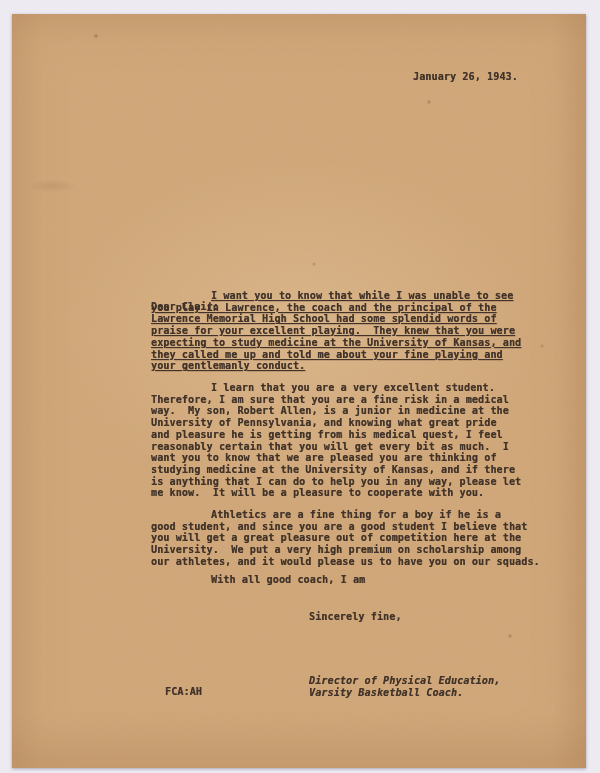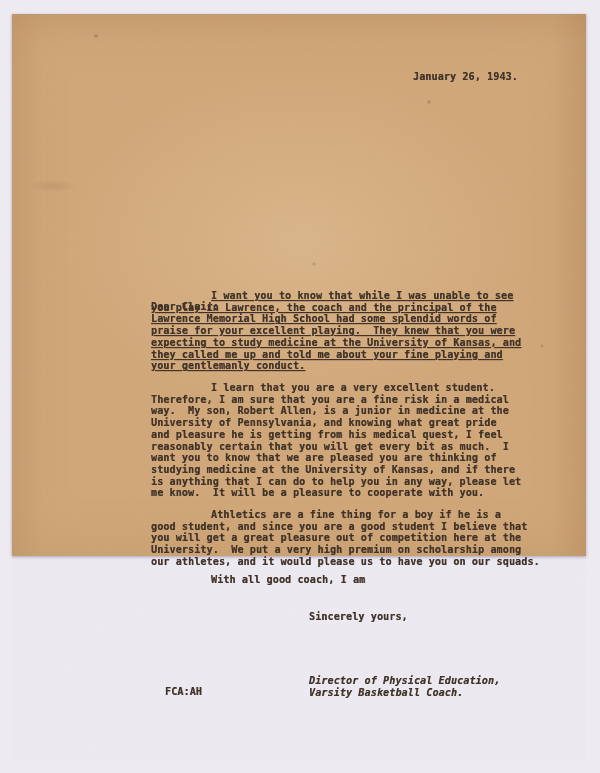--- a/index.html
+++ b/index.html
@@ -5,21 +5,21 @@
   html, body {
     margin: 0; padding: 0;
     width: 600px; height: 773px;
     background: #edeaf2;
     overflow: hidden;
     font-family: "DejaVu Sans Mono", "Liberation Mono", monospace;
   }
   .scan-bg { position: relative; width: 600px; height: 773px; }
   .paper {
     position: absolute; left: 12px; top: 14px;
-    width: 574px; height: 542px;
+    width: 574px; height: 754px;
     background-color: #d1a87a;
     background-image:
       radial-gradient(ellipse 36px 9px at 40px 172px, rgba(130,95,60,.18), transparent 70%),
       radial-gradient(circle 1.4px at 84px 22px, rgba(100,70,45,.45), transparent 2.6px),
       radial-gradient(circle 1.2px at 417px 88px, rgba(100,70,45,.40), transparent 2.4px),
       radial-gradient(circle 1.1px at 302px 250px, rgba(100,70,45,.35), transparent 2.2px),
       radial-gradient(circle 1.4px at 498px 622px, rgba(100,70,45,.40), transparent 2.6px),
       radial-gradient(circle 1.0px at 205px 562px, rgba(100,70,45,.35), transparent 2px),
       radial-gradient(circle 1.2px at 530px 332px, rgba(100,70,45,.30), transparent 2.2px),
       radial-gradient(ellipse 300px 220px at 50% 42%, rgba(255,236,200,.22), transparent 80%),
@@ -87,21 +87,21 @@
 me know.  It will be a pleasure to cooperate with you.</div>
 
     <div class="txt para p3">Athletics are a fine thing for a boy if he is a
 good student, and since you are a good student I believe that
 you will get a great pleasure out of competition here at the
 University.  We put a very high premium on scholarship among
 our athletes, and it would please us to have you on our squads.</div>
 
     <div class="txt para wishes">With all good coach, I am</div>
 
-    <div class="txt signoff">Sincerely yours,</div>
+    <div class="txt signoff">Sincerely fine,</div>
 
     <div class="txt sigblock">Director of Physical Education,
 Varsity Basketball Coach.</div>
 
     <div class="txt initials">FCA:AH</div>
 
   </div>
 </div>
 
 </body></html>

